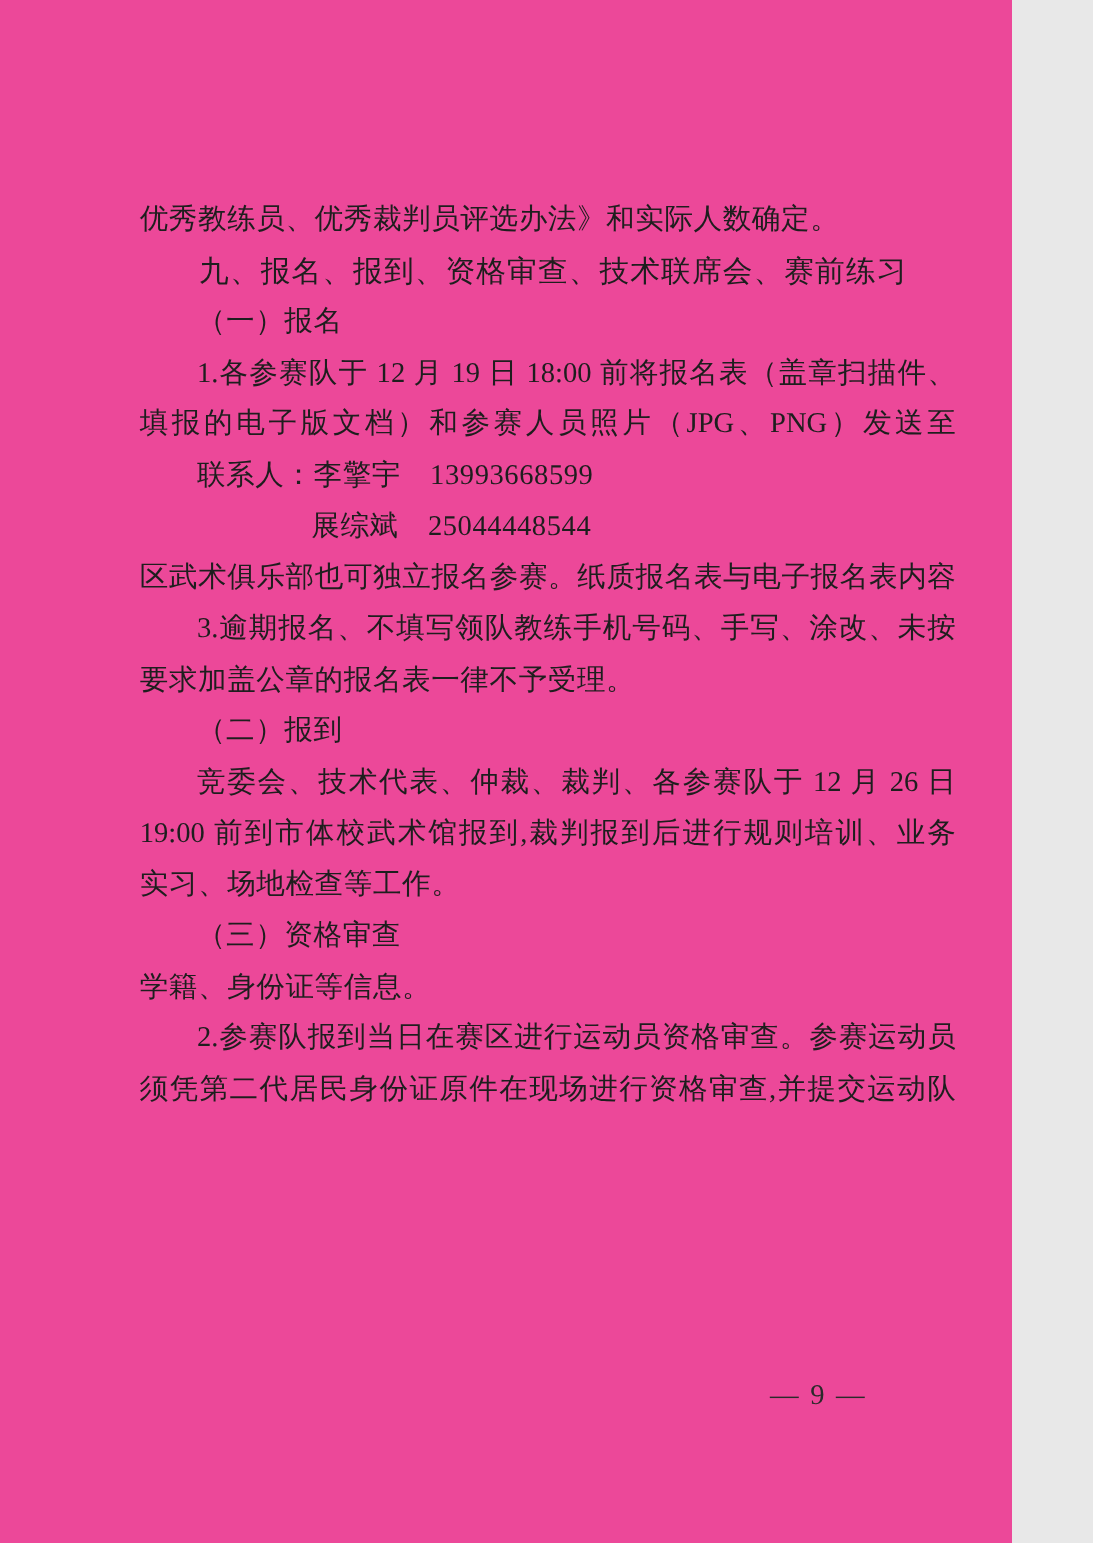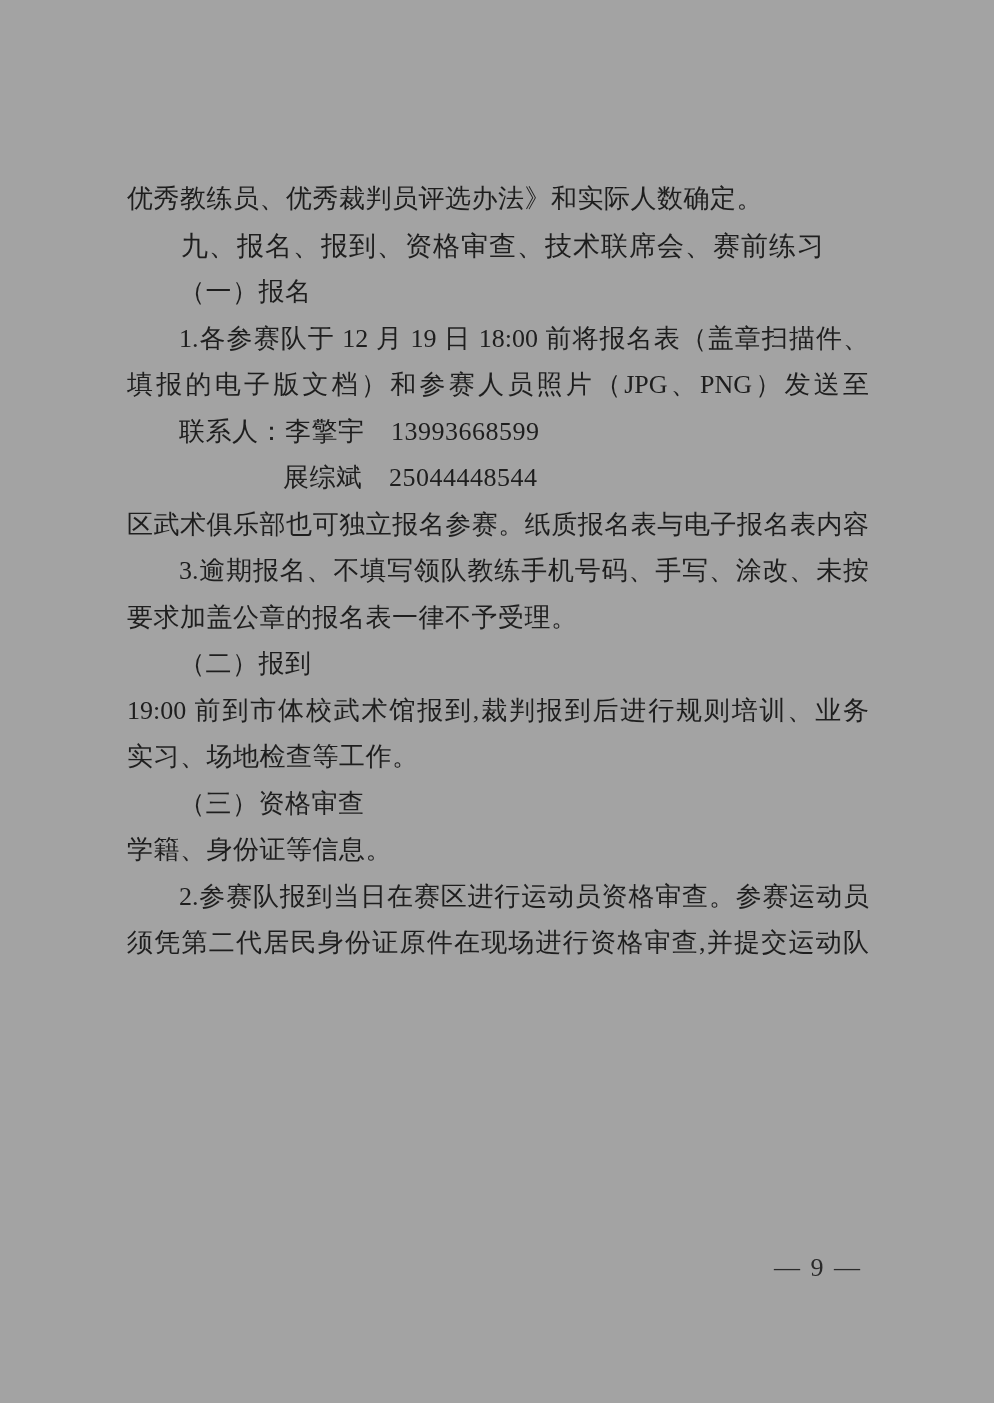--- a/index.html
+++ b/index.html
@@ -2,24 +2,24 @@
 <html><head>
 <meta charset="utf-8">
 <style>
   html, body {
     margin: 0;
     padding: 0;
     background: #e8e8e8;
   }
   .page {
     position: relative;
-    width: 994px;
+    width: 920px;
     height: 1403px;
     margin: 0;
-    background: #a3a3a3;
+    background: #ec4899;
     color: #1e1e1e;
     font-family: "Liberation Serif", "DejaVu Serif", serif;
     overflow: hidden;
   }
   .content {
     position: absolute;
     top: 176px;
     left: 127px;
     width: 742px;
   }
@@ -65,20 +65,21 @@
     <div class="line heading ind2">九、报名、报到、资格审查、技术联席会、赛前练习</div>
     <div class="line ind2">（一）报名</div>
     <div class="line ind2 jfull">1.各参赛队于 12 月 19 日 18:00 前将报名表（盖章扫描件、</div>
     <div class="line jfull">填报的电子版文档）和参赛人员照片（JPG、PNG）发送至</div>
     <div class="line ind2">联系人：李擎宇　13993668599</div>
     <div class="line ind6">展综斌　25044448544</div>
     <div class="line jfull">区武术俱乐部也可独立报名参赛。纸质报名表与电子报名表内容</div>
     <div class="line ind2 jfull">3.逾期报名、不填写领队教练手机号码、手写、涂改、未按</div>
     <div class="line">要求加盖公章的报名表一律不予受理。</div>
     <div class="line ind2">（二）报到</div>
+    <div class="line ind2 jfull">竞委会、技术代表、仲裁、裁判、各参赛队于 12 月 26 日</div>
     <div class="line jfull">19:00 前到市体校武术馆报到,裁判报到后进行规则培训、业务</div>
     <div class="line">实习、场地检查等工作。</div>
     <div class="line ind2">（三）资格审查</div>
     <div class="line">学籍、身份证等信息。</div>
     <div class="line ind2 jfull">2.参赛队报到当日在赛区进行运动员资格审查。参赛运动员</div>
     <div class="line jfull">须凭第二代居民身份证原件在现场进行资格审查,并提交运动队</div>
   </div>
   <div class="pagenum">— 9 —</div>
 </div>
 

